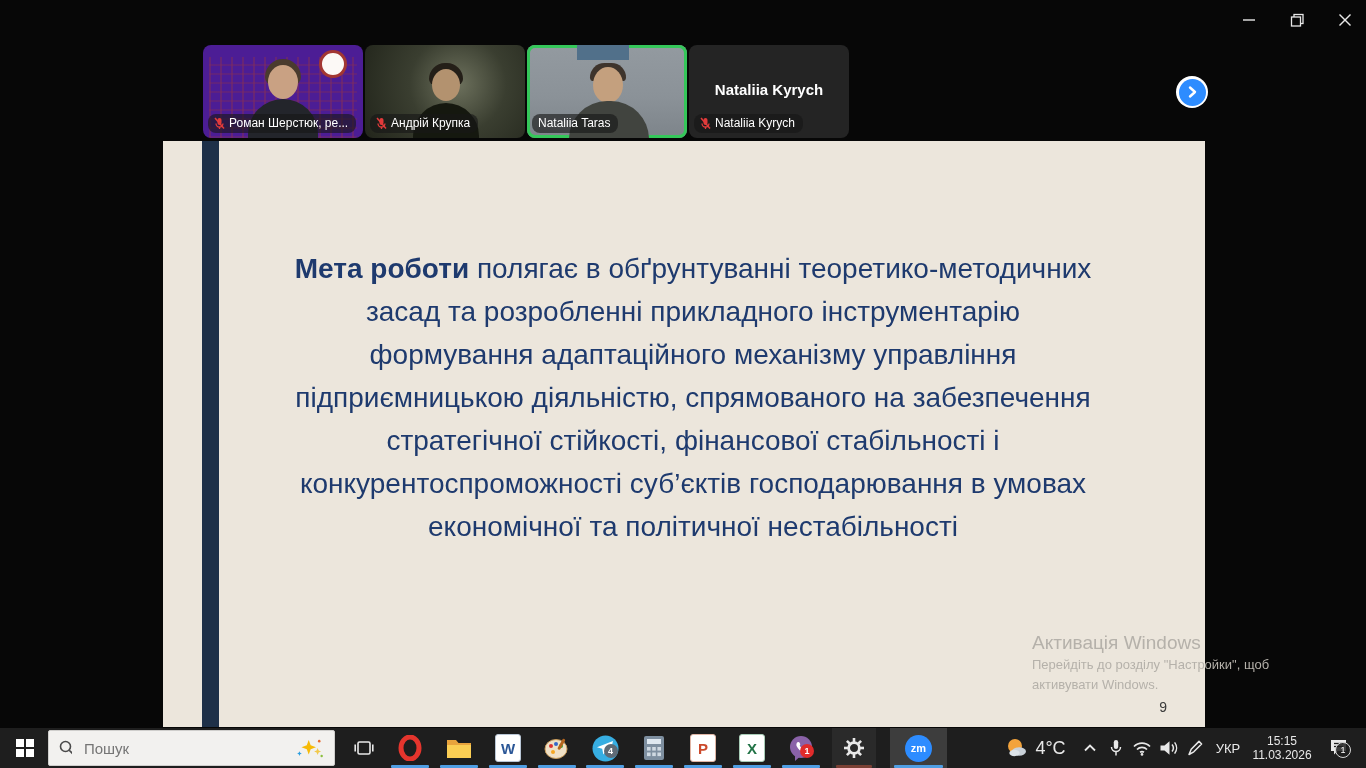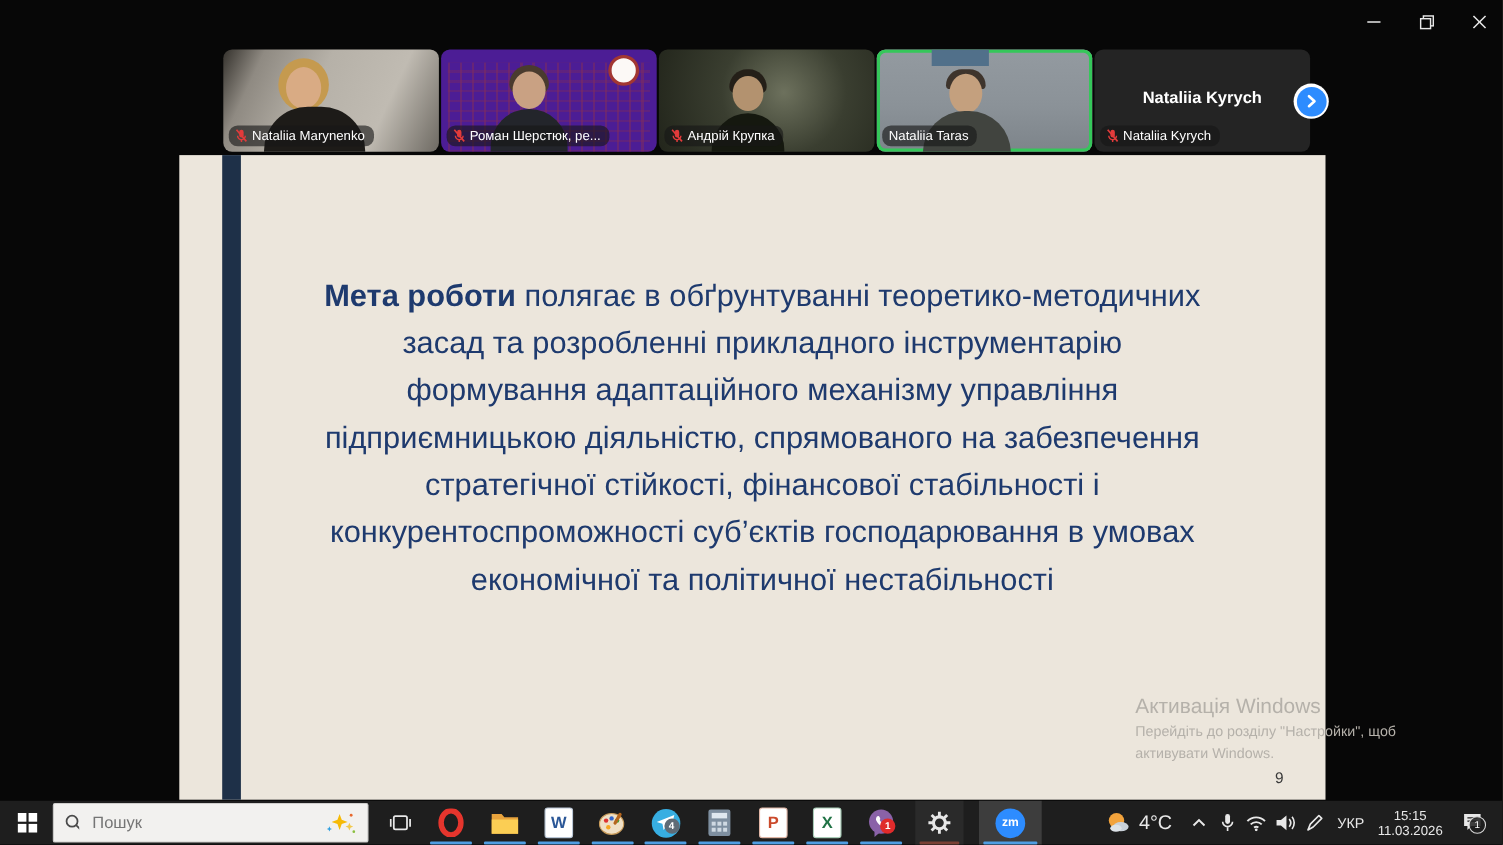--- a/index.html
+++ b/index.html
@@ -5,21 +5,21 @@
   html,body{margin:0;padding:0;background:#000;}
   .screen{position:relative;width:1366px;height:768px;background:#070707;overflow:hidden;
           font-family:"Liberation Sans", sans-serif;}
 
   
   .winctl{position:absolute;top:8px;width:30px;height:24px;display:flex;align-items:center;justify-content:center;cursor:default;}
   .winctl svg{display:block}
 
   
   .strip{position:absolute;left:203px;top:45px;display:flex;gap:2px;}
-  .tile{width:160px;height:93px;border-radius:8px;position:relative;overflow:hidden;background:#1c1c1c;padding-left:36px;}
+  .tile{width:160px;height:93px;border-radius:8px;position:relative;overflow:hidden;background:#1c1c1c;}
   .tile.active{box-shadow:inset 0 0 0 3px #35c75a;}
   .nlabel{position:absolute;left:5px;bottom:5px;display:flex;align-items:center;gap:4px;
           background:rgba(22,22,22,.62);border-radius:8px;padding:2px 8px 3px 6px;
           color:#fff;font-size:12px;white-space:nowrap;z-index:5;}
   .center-name{position:absolute;top:36px;left:0;width:100%;text-align:center;color:#fff;
                font-weight:bold;font-size:15px;z-index:4;}
   .head,.hair,.torso,.frame,.logo,.bldg{position:absolute;}
   .head{border-radius:50%;}
   .hair{border-radius:50%;}
   .torso{border-radius:40px 40px 0 0;}
@@ -120,34 +120,20 @@
   </div>
   <div class="winctl" style="left:1330px">
     <svg width="14" height="14">
       <line x1="1.5" y1="1.5" x2="12.5" y2="12.5" stroke="#e8e8e8" stroke-width="1.4"></line>
       <line x1="12.5" y1="1.5" x2="1.5" y2="12.5" stroke="#e8e8e8" stroke-width="1.4"></line>
     </svg>
   </div>
 
   <div class="strip">
 
-    <div class="tile p1">
-      <div class="hair"></div>
-      <div class="head"></div>
-      <div class="torso"></div>
-      <div class="nlabel">
-        <svg width="11" height="13" viewBox="0 0 11 13">
-          <rect x="3.5" y="1" width="4" height="7" rx="2" fill="#e23b3b"></rect>
-          <path d="M2 6.5 a3.5 3.5 0 0 0 7 0" fill="none" stroke="#e23b3b" stroke-width="1.3"></path>
-          <line x1="5.5" y1="10" x2="5.5" y2="12" stroke="#e23b3b" stroke-width="1.3"></line>
-          <line x1="1" y1="1" x2="10" y2="11.5" stroke="#e23b3b" stroke-width="1.5"></line>
-        </svg>
-        <span>Nataliia Marynenko</span>
-      </div>
-    </div>
 
     <div class="tile uni p2">
       <div class="bldg"></div>
       <div class="logo"></div>
       <div class="hair"></div>
       <div class="head"></div>
       <div class="torso"></div>
       <div class="nlabel">
         <svg width="11" height="13" viewBox="0 0 11 13">
           <rect x="3.5" y="1" width="4" height="7" rx="2" fill="#e23b3b"></rect>

